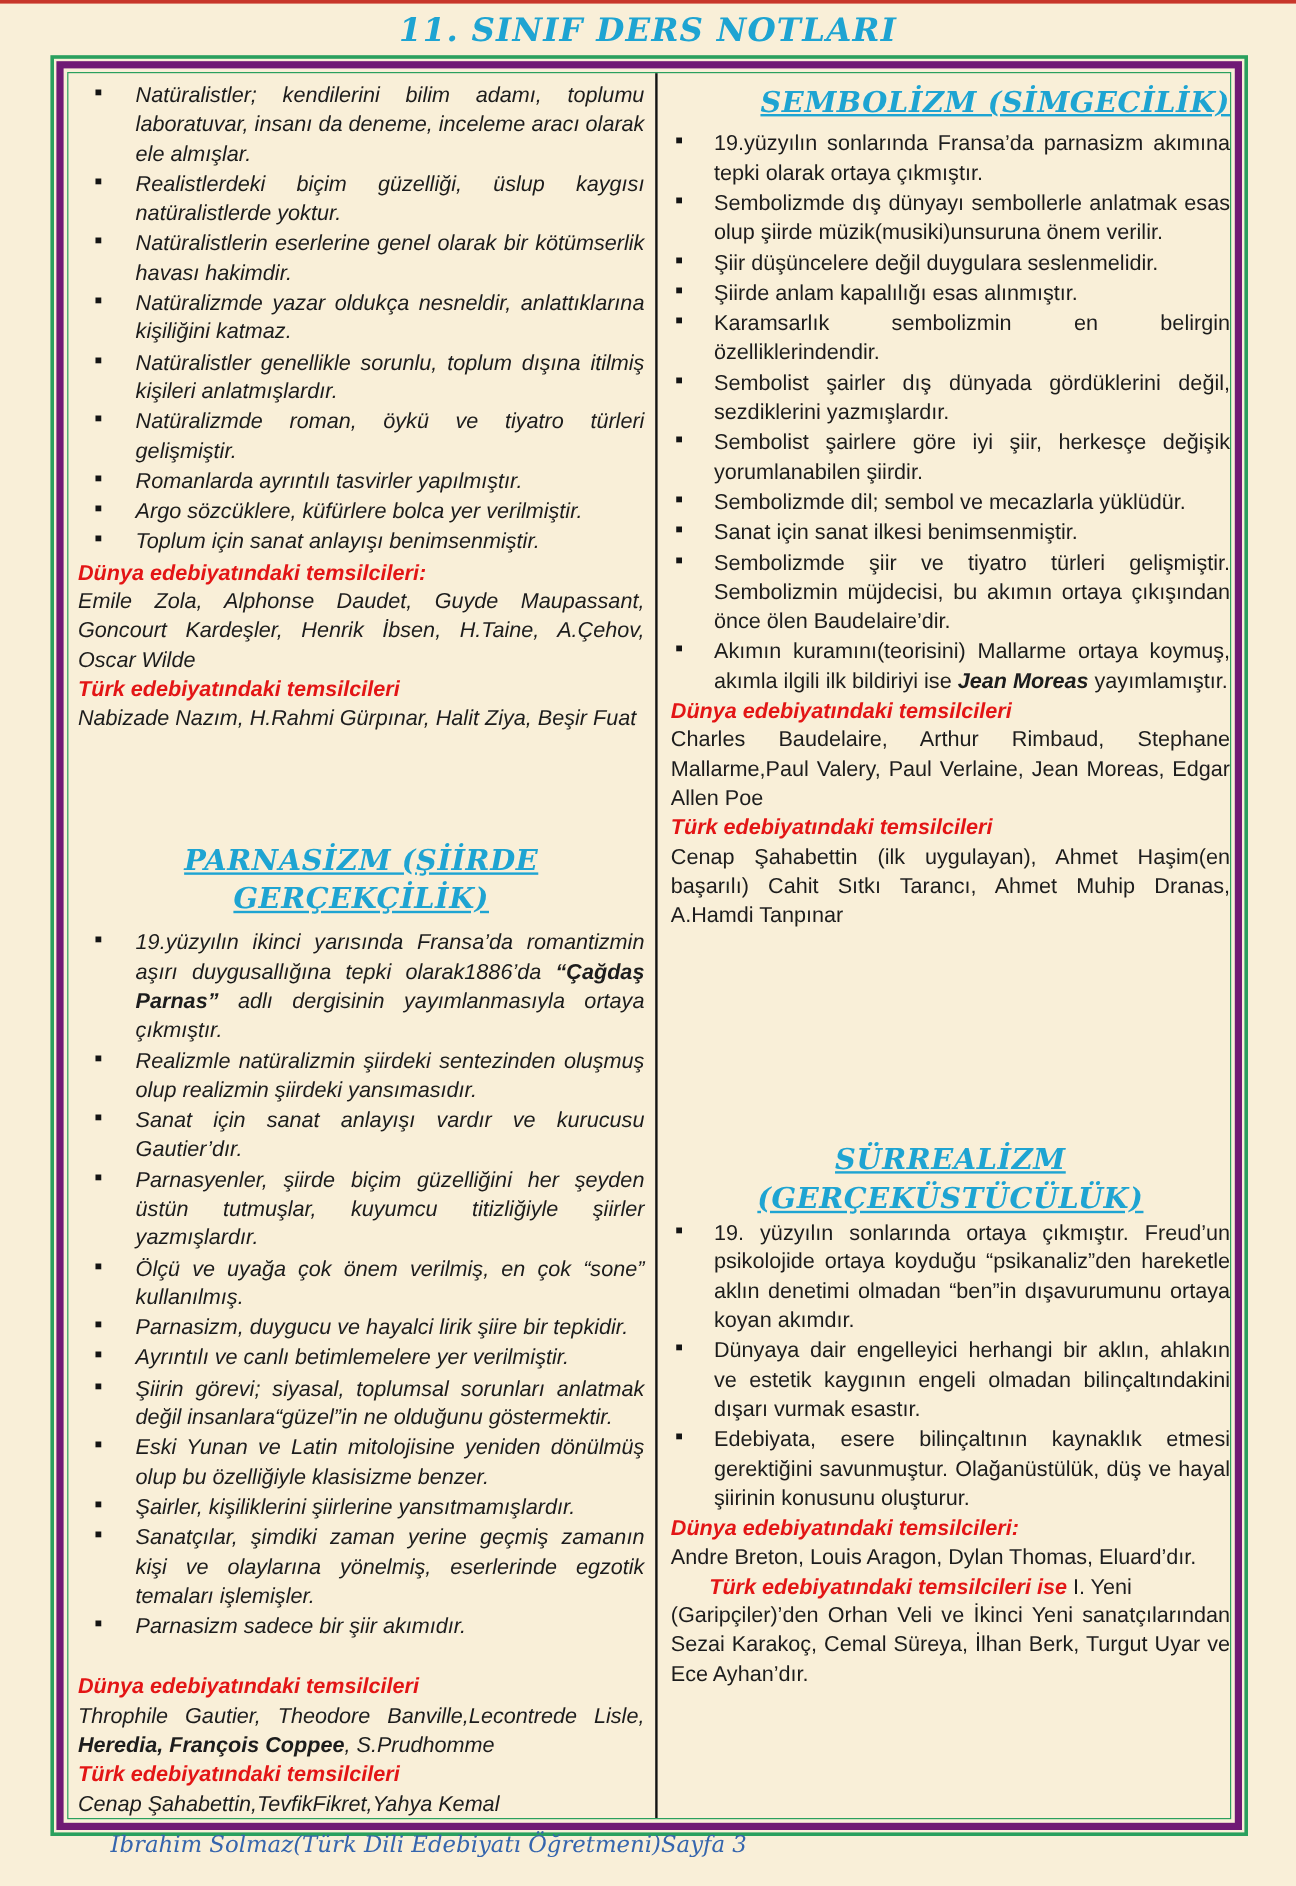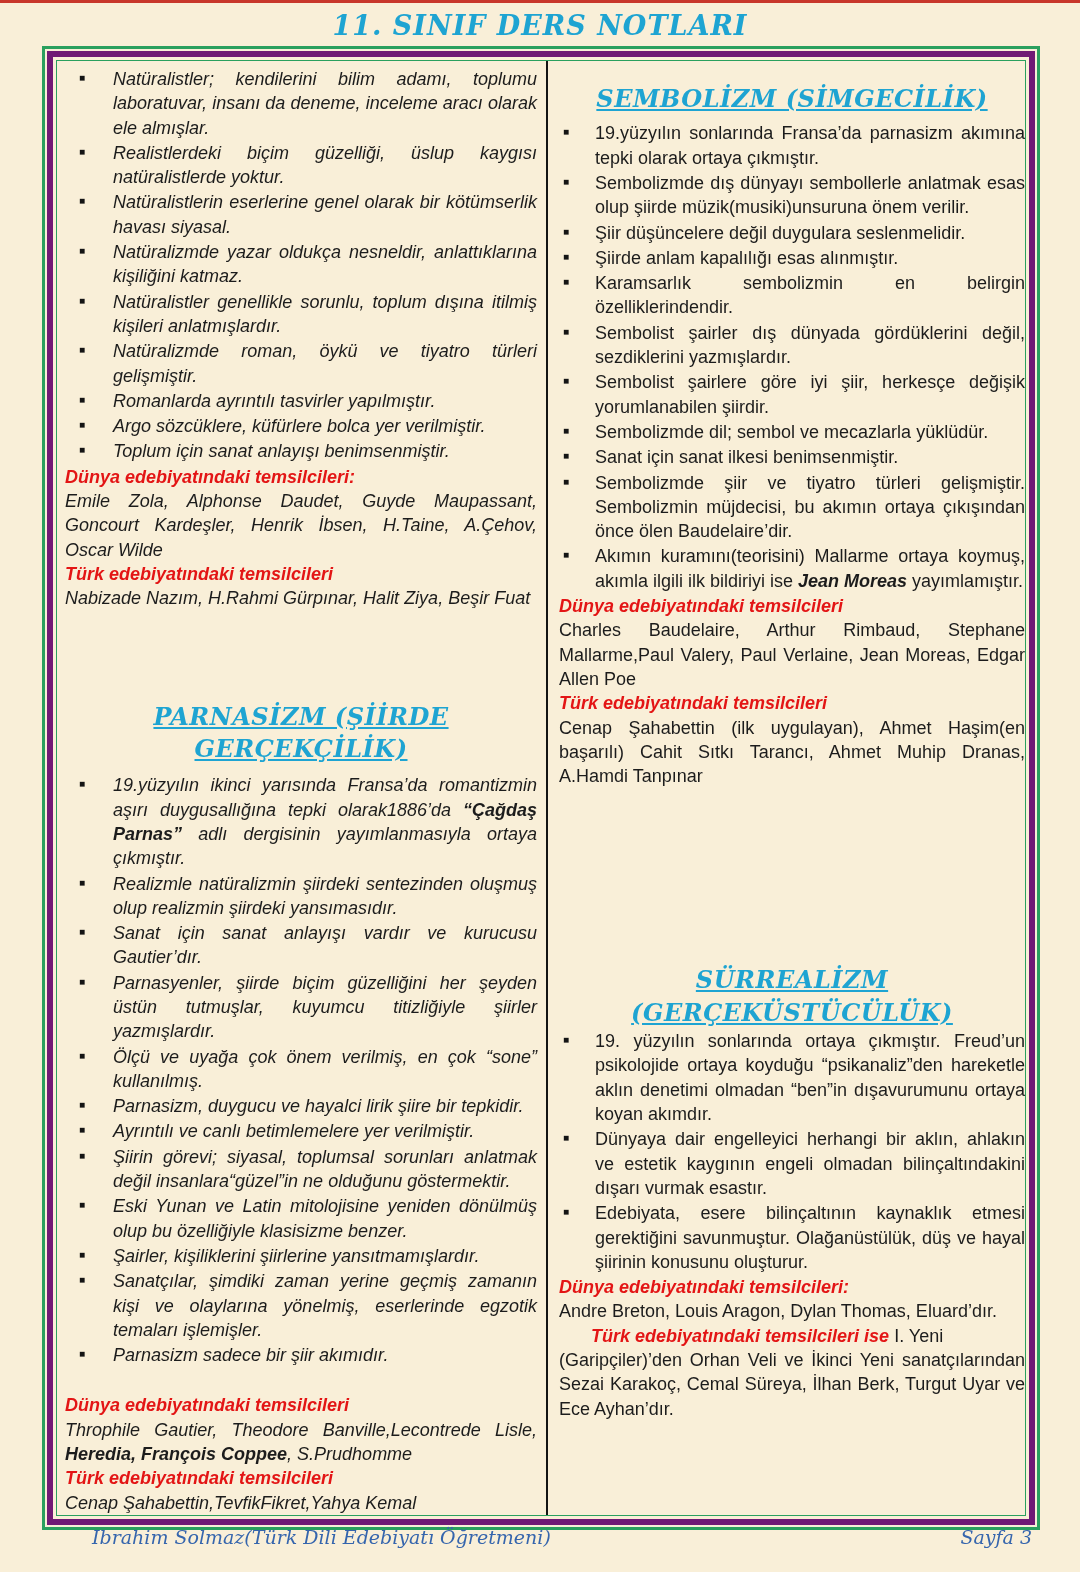--- a/index.html
+++ b/index.html
@@ -67,32 +67,32 @@
   .italic{font-style:italic;}
   .section-head{
     margin:0;text-align:center;
     font-family:"DejaVu Serif", serif;
     font-style:italic;font-weight:bold;
     font-size:24px;letter-spacing:0.5px;
     color:#1ea4d2;
     text-decoration:underline;
   }
   .parna-head{margin-top:90px;margin-bottom:8px;text-align:center;}
-  .symb-head{margin-top:16px;margin-bottom:6px;}
+  .symb-head{margin-top:2px;margin-bottom:6px;text-align:right;}
   .surreal-head{margin-top:176px;}
   .rep-label{
     margin:0;
     color:#e31515;font-weight:bold;font-style:italic;
   }
   .rep-label.spaced{margin-top:26px;}
   .rep{margin:0;text-align:justify;}
   .red{color:#e31515;margin-left:32px;}
   .footer{
     position:absolute;left:0;top:1526px;width:1080px;
-    display:flex;justify-content:space-between;
+    display:flex;justify-content:flex-start;
     box-sizing:border-box;
     padding:0 48px 0 92px;
     font-family:"DejaVu Serif", serif;
     font-style:italic;
     font-size:19px;
     color:#3565ad;
   }
 </style>
 </head>
 <body>
@@ -105,21 +105,21 @@
   <div class="frame-mid">
     <div class="frame-in">
       <div class="content">
 
         <div class="divider"></div>
 
         <div class="col col-left">
           <ul class="bullets italic">
               <li>Natüralistler; kendilerini bilim adamı, toplumu laboratuvar,  insanı da deneme, inceleme aracı olarak ele almışlar.</li>
               <li>Realistlerdeki biçim güzelliği, üslup kaygısı natüralistlerde yoktur.</li>
-              <li>Natüralistlerin eserlerine genel olarak bir kötümserlik havası siyasal.</li>
+              <li>Natüralistlerin eserlerine genel olarak bir kötümserlik havası hakimdir.</li>
               <li>Natüralizmde yazar oldukça nesneldir, anlattıklarına kişiliğini katmaz.</li>
               <li>Natüralistler genellikle sorunlu, toplum dışına itilmiş kişileri anlatmışlardır.</li>
               <li>Natüralizmde roman, öykü ve tiyatro türleri gelişmiştir.</li>
               <li>Romanlarda ayrıntılı tasvirler yapılmıştır.</li>
               <li>Argo sözcüklere, küfürlere bolca yer verilmiştir.</li>
               <li>Toplum için sanat anlayışı benimsenmiştir.</li>
             </ul>
           <p class="rep-label">Dünya edebiyatındaki temsilcileri:</p>
           <p class="rep italic">Emile Zola, Alphonse Daudet, Guyde Maupassant, Goncourt Kardeşler, Henrik İbsen, H.Taine, A.Çehov, Oscar Wilde</p>
           <p class="rep-label">Türk edebiyatındaki temsilcileri</p>

